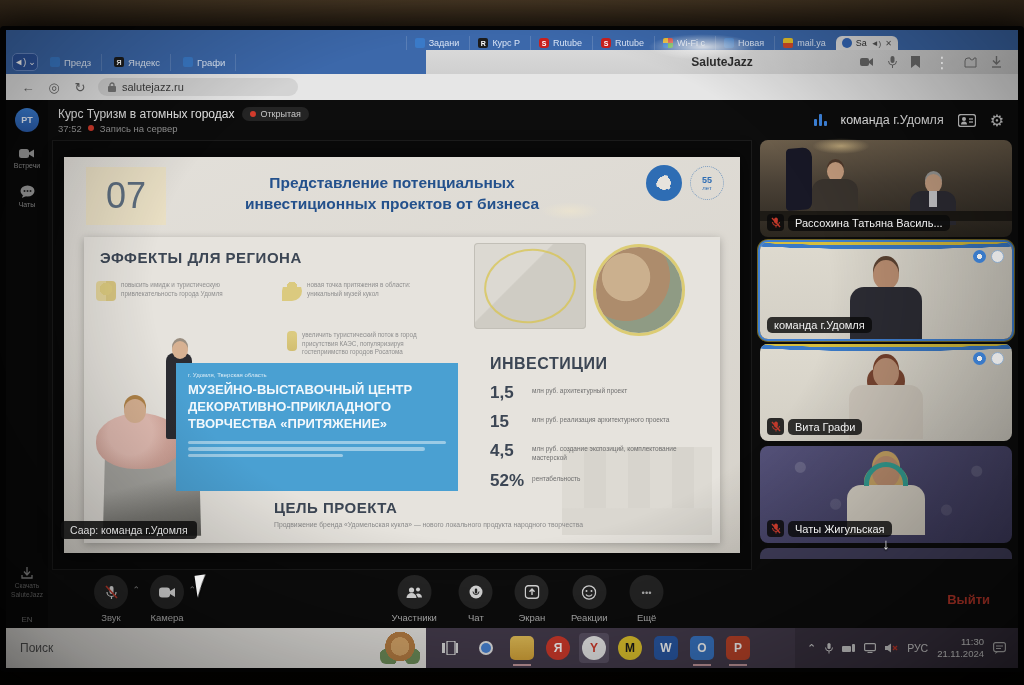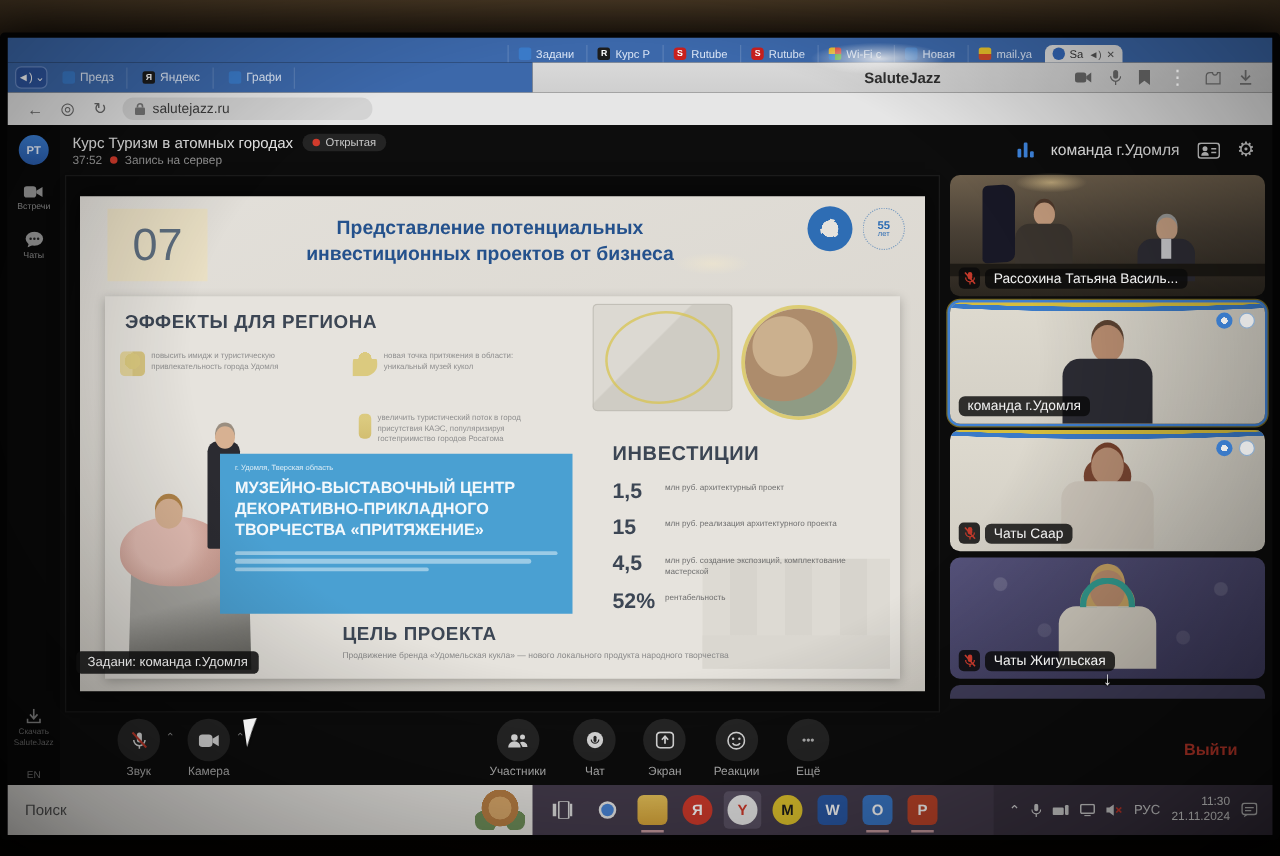--- a/index.html
+++ b/index.html
@@ -488,21 +488,21 @@
                     </div>
                 </div>
 
                 <div class="goal">
                   <div class="goalh">ЦЕЛЬ ПРОЕКТА</div>
                   <div class="goaltx">Продвижение бренда «Удомельская кукла» — нового локального продукта народного творчества</div>
                 </div>
               </div>
             </div>
 
-            <div class="screenlabel">Задани: команда г.Удомля</div>
+            <div class="screenlabel">Саар: команда г.Удомля</div>
           </div>
 
           <div class="people">
             <div class="tile t-office">
               <div class="flag"></div>
               <div class="pers p-w1">
                   <div class="hd"></div>
                   <div class="bd"></div>
                 </div>
               <div class="pers p-m1">
@@ -550,21 +550,21 @@
                 </div>
               <div class="nameline">
                 <span class="mutechip">
                     <svg width="10" height="11" viewBox="0 0 10 11">
                       <rect x="3.2" y="0.5" width="3.6" height="6" rx="1.8" fill="#c2392b"></rect>
                       <path d="M1.5 5 a3.5 3.5 0 0 0 7 0" stroke="#c2392b" fill="none"></path>
                       <line x1="5" y1="8.5" x2="5" y2="10.5" stroke="#c2392b"></line>
                       <line x1="1" y1="1" x2="9" y2="10" stroke="#c2392b" stroke-width="1.3"></line>
                     </svg>
                   </span>
-                <span class="namepill">Чаты Саар</span>
+                <span class="namepill">Вита Графи</span>
               </div>
             </div>
 
             <div class="tile t-rosatom">
               <div class="p-c p-anna">
                   <div class="phones"></div>
                   <div class="hd"></div>
                   <div class="bd"></div>
                 </div>
               <div class="nameline">

